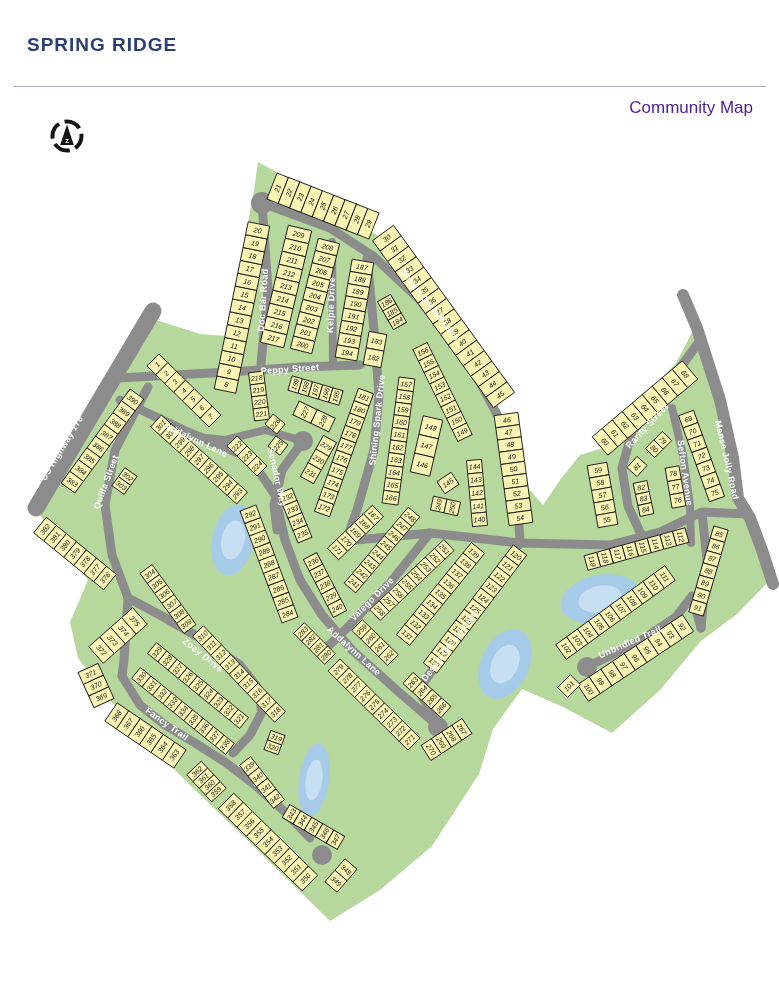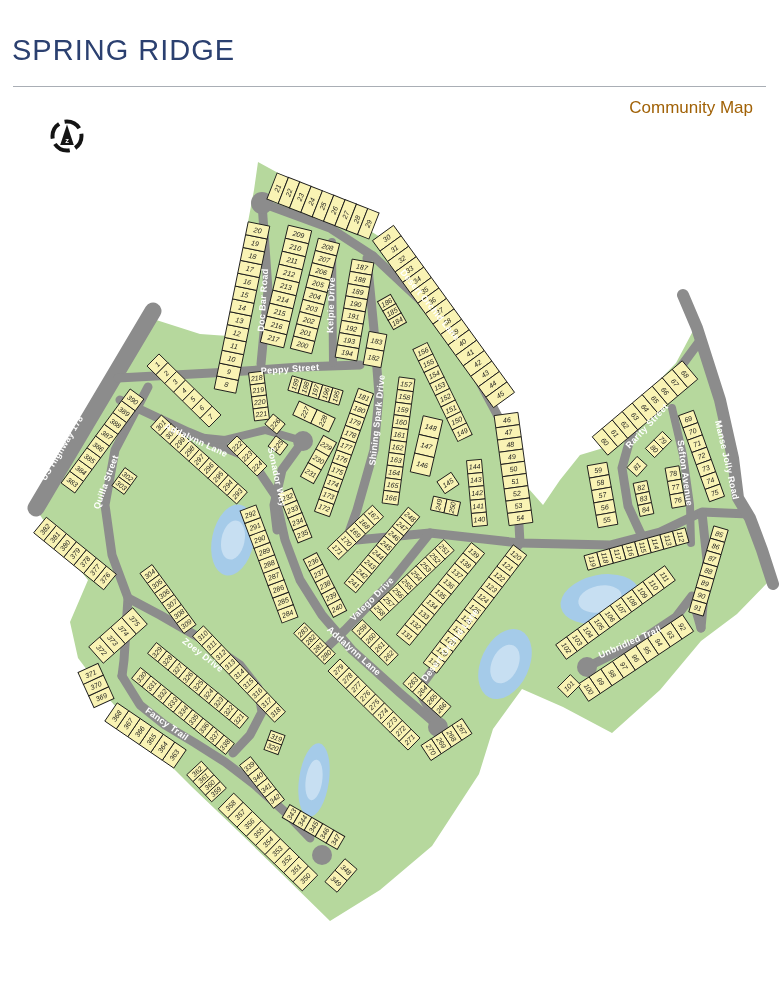--- a/index.html
+++ b/index.html
@@ -1,29 +1,29 @@
 <!DOCTYPE html>
 <html><head>
 <meta charset="utf-8">
 <style>
   html,body{margin:0;padding:0;}
   body{
     width:779px;height:1008px;position:relative;background:#ffffff;
     font-family:"Liberation Sans",sans-serif;overflow:hidden;
   }
   .page-title{
-    position:absolute;left:12px;top:34px;font-size:29px;font-weight:normal;
+    position:absolute;left:27px;top:34px;font-size:19px;font-weight:bold;
     letter-spacing:1px;color:#2b4070;
   }
   .header-rule{
     position:absolute;left:13px;right:13px;top:86px;height:0;
     border-top:1px solid #a9aeb5;
   }
   .subtitle{
-    position:absolute;right:26px;top:98px;font-size:17px;color:#a16207;
+    position:absolute;right:26px;top:98px;font-size:17px;color:#4c1d95;
   }
   .compass{position:absolute;left:47px;top:112px;width:40px;height:48px;}
   #map{position:absolute;left:0;top:0;}
 </style>
 </head>
 <body>
 
 <div class="page-title">SPRING RIDGE</div>
 <div class="header-rule"></div>
 <div class="subtitle">Community Map</div>

